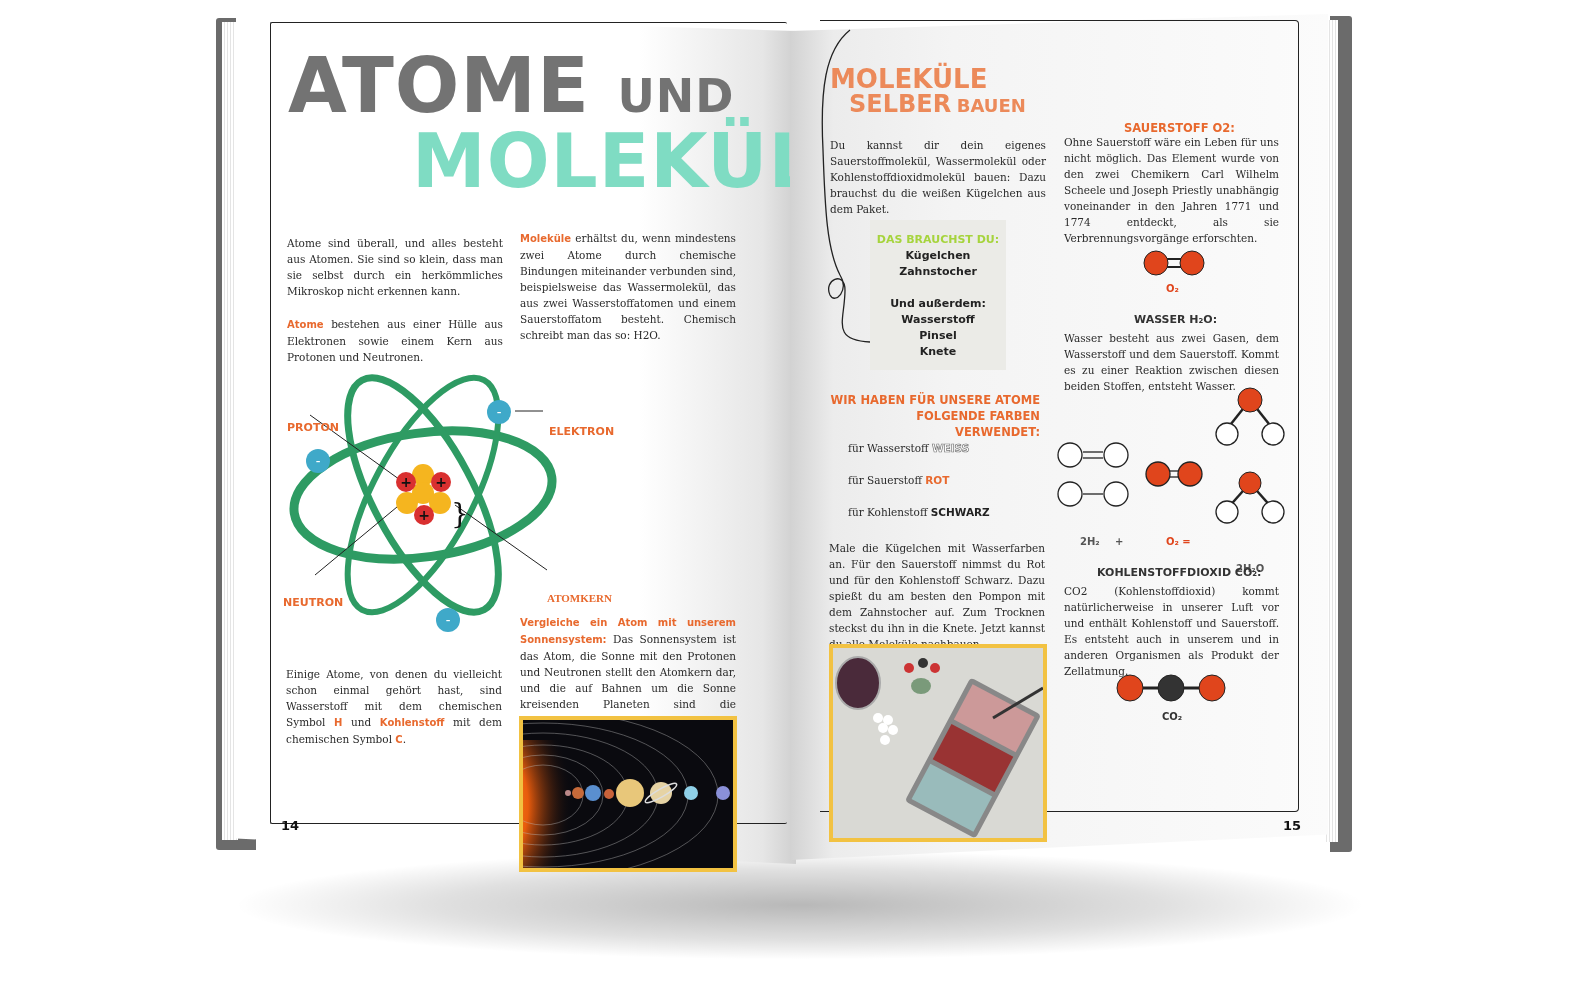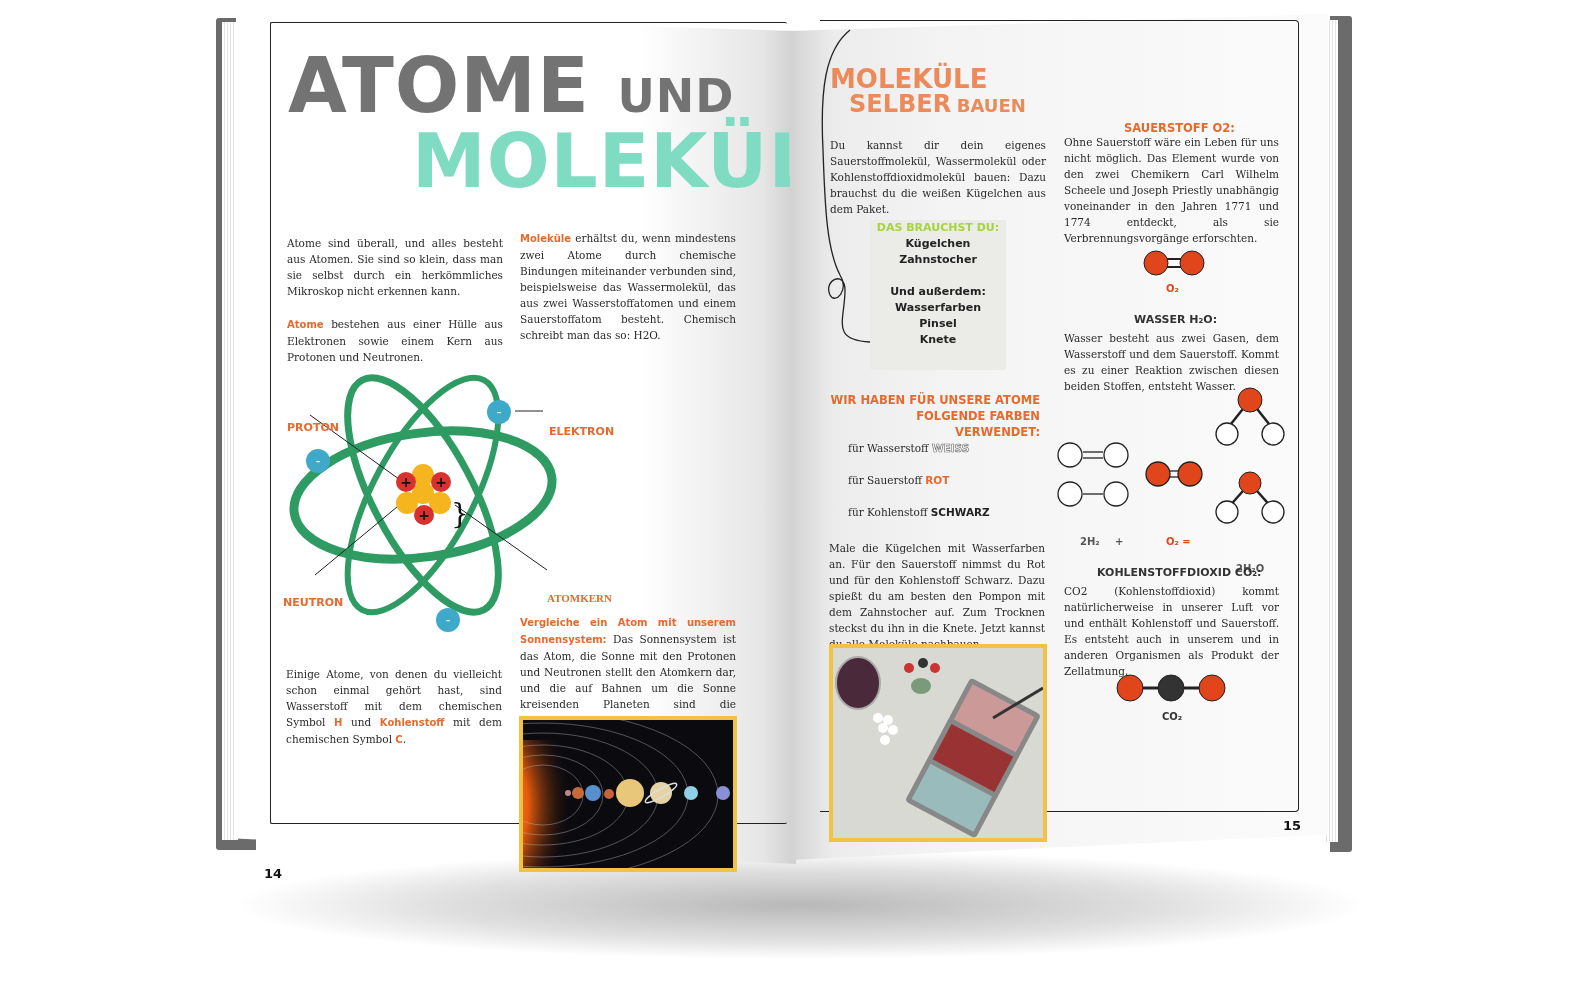--- a/index.html
+++ b/index.html
@@ -24,21 +24,21 @@
   .title-a{position:absolute;left:288px;top:48px;font-family:"DejaVu Sans",sans-serif;font-weight:bold;color:#737373;font-size:76px;letter-spacing:1px;line-height:1;}
   .title-a .small{font-size:46px;}
   .title-b{position:absolute;left:412px;top:124px;font-family:"DejaVu Sans",sans-serif;font-weight:bold;color:#7fdcc3;font-size:74px;letter-spacing:1px;line-height:1;}
   .p{position:absolute;font-size:10.5px;line-height:16px;color:#2a2a2a;text-align:justify;}
   .hl{color:#e8692e;font-family:"DejaVu Sans",sans-serif;font-weight:bold;font-size:10px;}
   .lbl{position:absolute;font-family:"DejaVu Sans",sans-serif;font-weight:bold;color:#e8692e;font-size:11px;margin-top:20px;}
   .photo{position:absolute;border:4px solid #f2c242;overflow:hidden;}
   .pagenum{position:absolute;font-family:"DejaVu Sans",sans-serif;font-weight:bold;font-size:13px;color:#111;}
   .mtitle{position:absolute;font-family:"DejaVu Sans",sans-serif;font-weight:bold;color:#ec8a5a;line-height:1;}
   .box{position:absolute;left:870px;top:220px;width:136px;height:150px;background:#ebebe7;text-align:center;font-family:"DejaVu Sans",sans-serif;font-size:11px;font-weight:bold;color:#222;line-height:16px;}
-  .box .bh{color:#a6d43d;font-size:11px;margin-top:0;}
+  .box .bh{color:#a6d43d;font-size:11px;margin-top:12px;}
   .h-or{position:absolute;font-family:"DejaVu Sans",sans-serif;font-weight:bold;font-size:11.5px;color:#e8692e;line-height:16px;text-align:right;}
   .h-dk{position:absolute;font-family:"DejaVu Sans",sans-serif;font-weight:bold;font-size:11px;color:#333;text-align:center;}
   .clr{position:absolute;font-size:10.5px;color:#2a2a2a;}
   .clr b{font-family:"DejaVu Sans",sans-serif;font-size:10.5px;}
   .eq{position:absolute;font-family:"DejaVu Sans",sans-serif;font-weight:bold;font-size:10px;color:#555;}
   svg{position:absolute;overflow:visible;}
 </style>
 </head>
 <body>
 
@@ -138,21 +138,21 @@
     <circle cx="70" cy="73" r="8" fill="#5a8fcf"></circle>
       <circle cx="86" cy="74" r="5" fill="#c8623a"></circle>
     <circle cx="107" cy="73" r="14" fill="#e8c77a"></circle>
       <circle cx="138" cy="73" r="11" fill="#e6d3a4"></circle>
     <ellipse cx="138" cy="73" rx="18" ry="4" fill="none" stroke="#ddd" stroke-width="1.5" transform="rotate(-30 138 73)"></ellipse>
     <circle cx="168" cy="73" r="7" fill="#8fd0e8"></circle>
       <circle cx="200" cy="73" r="7" fill="#8a90d8"></circle>
   </svg>
 </div>
 
-<div class="pagenum" style="left:264px;top:818px;margin-top:48px;">14</div>
+<div class="pagenum" style="left:281px;top:818px;">14</div>
 
 <div class="page right"></div>
 <div class="frame-r"></div>
 <svg style="left:815px;top:30px;" width="60" height="320" viewBox="0 0 60 320">
   <path d="M35 0 C10 20, 5 60, 8 120 C10 180, 12 220, 25 245 C35 260, 20 275, 15 265 C8 250, 30 240, 30 260 C30 290, 15 310, 55 312" fill="none" stroke="#222" stroke-width="1.3"></path>
 </svg>
 
 <div class="mtitle" style="left:830px;top:66px;font-size:26px;">MOLEKÜLE</div>
 <div class="mtitle" style="left:849px;top:92px;">
   <span style="font-size:24px;">SELBER</span>
@@ -160,21 +160,21 @@
 </div>
 
 <div class="p" style="left:830px;top:137px;width:216px;">Du kannst dir dein eigenes Sauerstoffmolekül, Wassermolekül oder Kohlenstoffdioxidmolekül bauen: Dazu brauchst du die weißen Kügelchen aus dem Paket.</div>
 
 <div class="box">
   <div class="bh">DAS BRAUCHST DU:</div>
   <div>Kügelchen</div>
   <div>Zahnstocher</div>
   <div style="height:16px;"></div>
   <div>Und außerdem:</div>
-  <div>Wasserfarben</div>
+  <div>Wasserstoff</div>
   <div>Pinsel</div>
   <div>Knete</div>
 </div>
 
 <div class="h-or" style="left:830px;top:392px;width:210px;">WIR HABEN FÜR UNSERE ATOME FOLGENDE FARBEN VERWENDET:</div>
 
 <div class="clr" style="left:848px;top:442px;">
   <span>für Wasserstoff </span><b style="color:#fff;-webkit-text-stroke:0.7px #777;">WEISS</b>
 </div>
 <div class="clr" style="left:848px;top:474px;">

